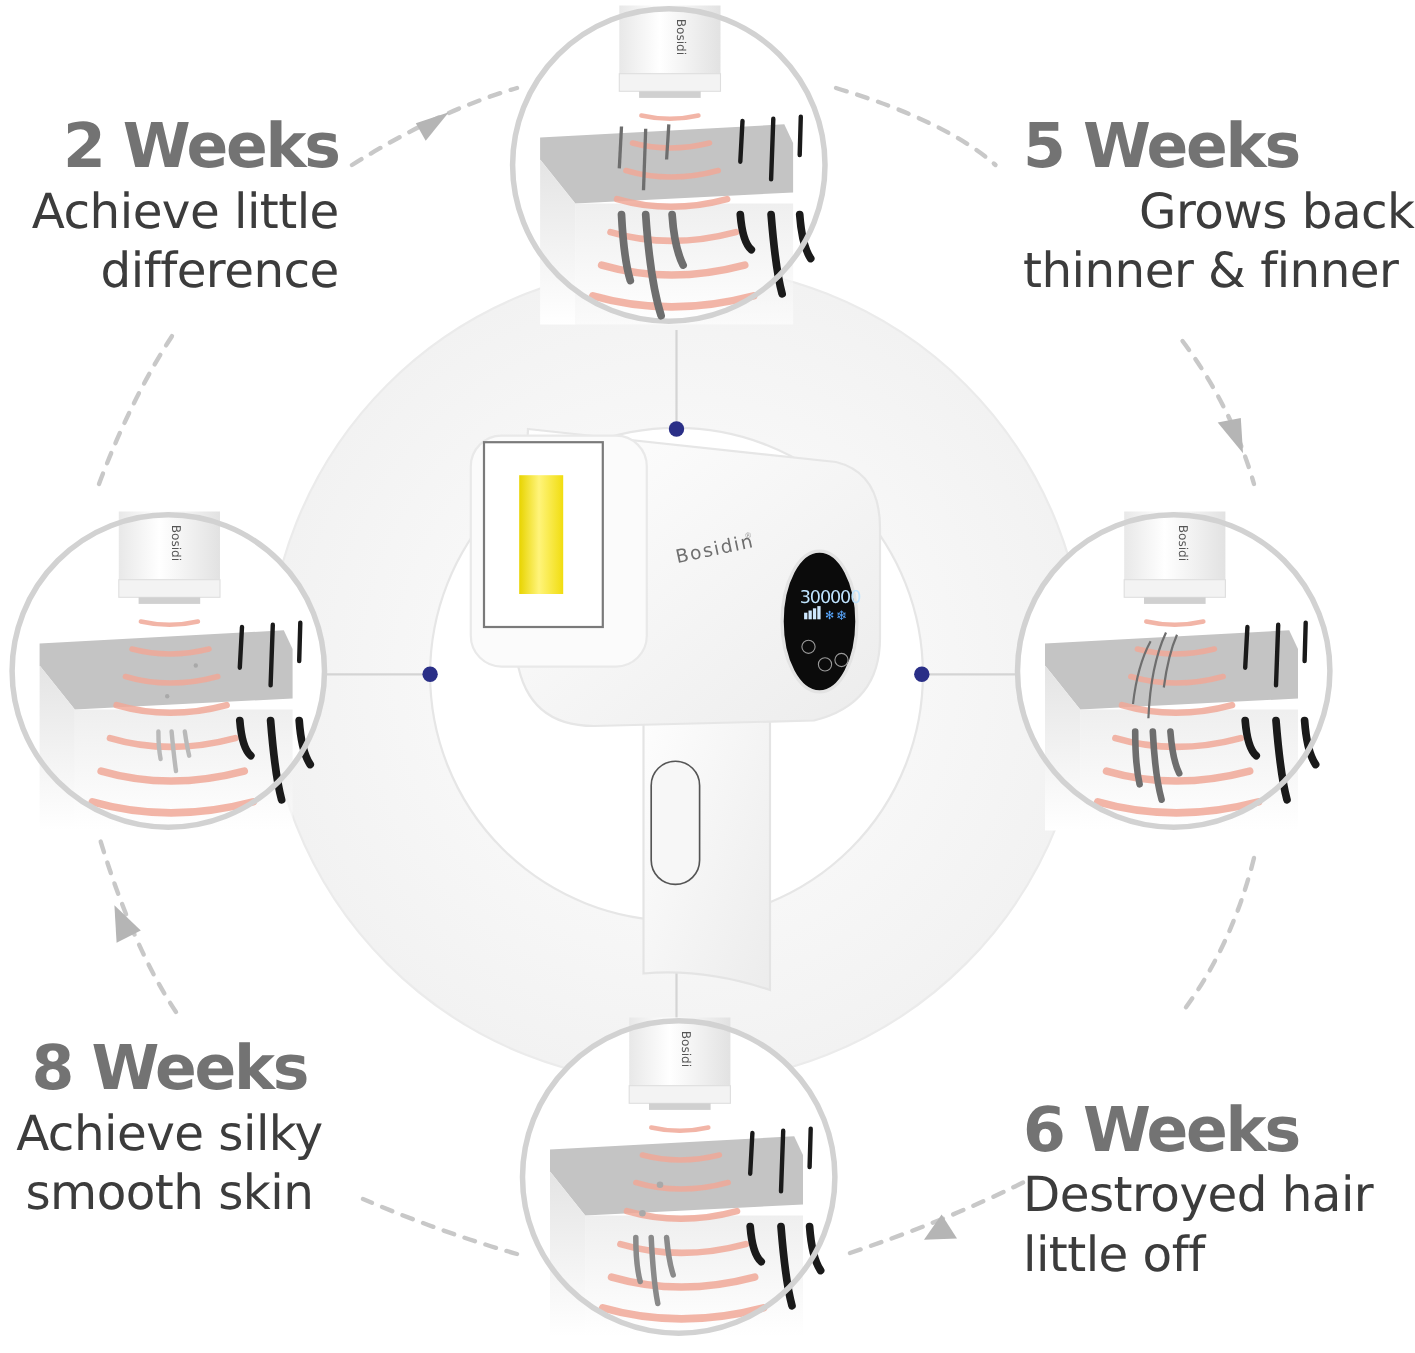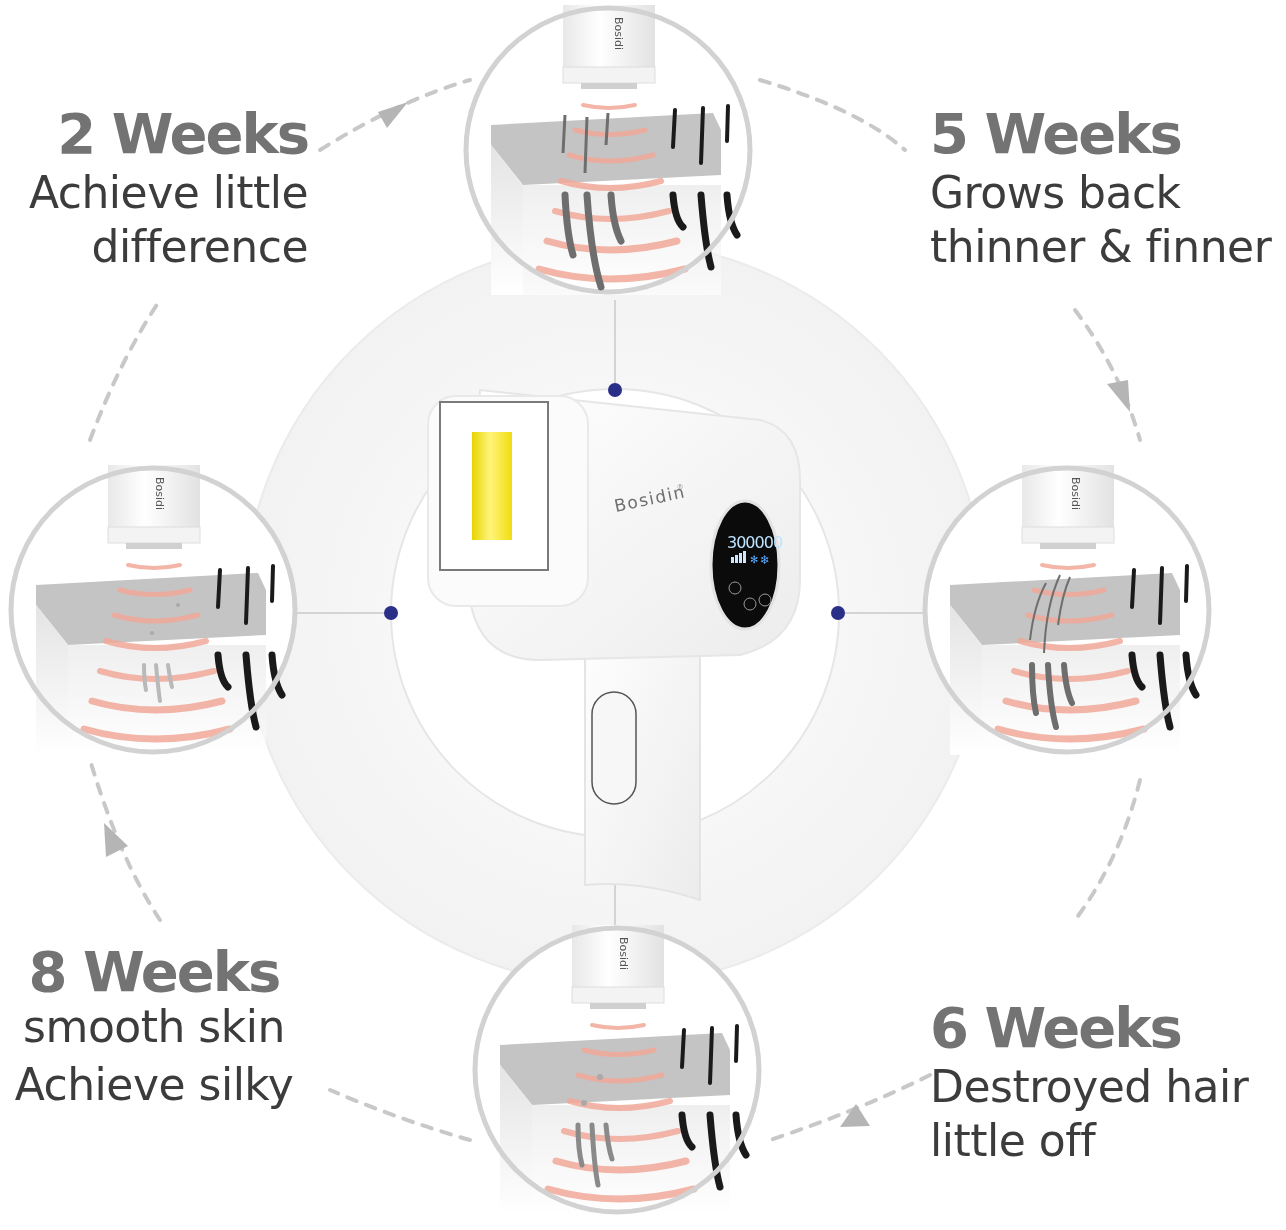--- a/index.html
+++ b/index.html
@@ -178,29 +178,29 @@
   </svg>
 
   <div class="label-block right-align" style="left:0px; top:106px; width:308px;">
     <div class="weeks-title">2 Weeks</div>
     <div class="desc" style="margin-top:4px;">Achieve little</div>
     <div class="desc">difference</div>
   </div>
 
   <div class="label-block left-align" style="left:930px; top:106px; width:356px;">
     <div class="weeks-title">5 Weeks</div>
-    <div class="desc" style="margin-top:4px;">Grows back</div>
+    <div class="desc" style="margin-top:4px;text-align:right;">Grows back</div>
     <div class="desc">thinner &amp; finner</div>
   </div>
 
   <div class="label-block left-align" style="left:930px; top:1000px; width:356px;">
     <div class="weeks-title">6 Weeks</div>
     <div class="desc" style="margin-top:4px;">Destroyed hair</div>
     <div class="desc">little off</div>
   </div>
 
   <div class="label-block right-align" style="left:0px; top:944px; width:308px;text-align:center;">
     <div class="weeks-title">8 Weeks</div>
+    <div class="desc" style="margin-top:4px;">Achieve silky</div>
     <div class="desc">smooth skin</div>
-    <div class="desc" style="margin-top:4px;">Achieve silky</div>
   </div>
 
 </div>
 
 </body></html>

